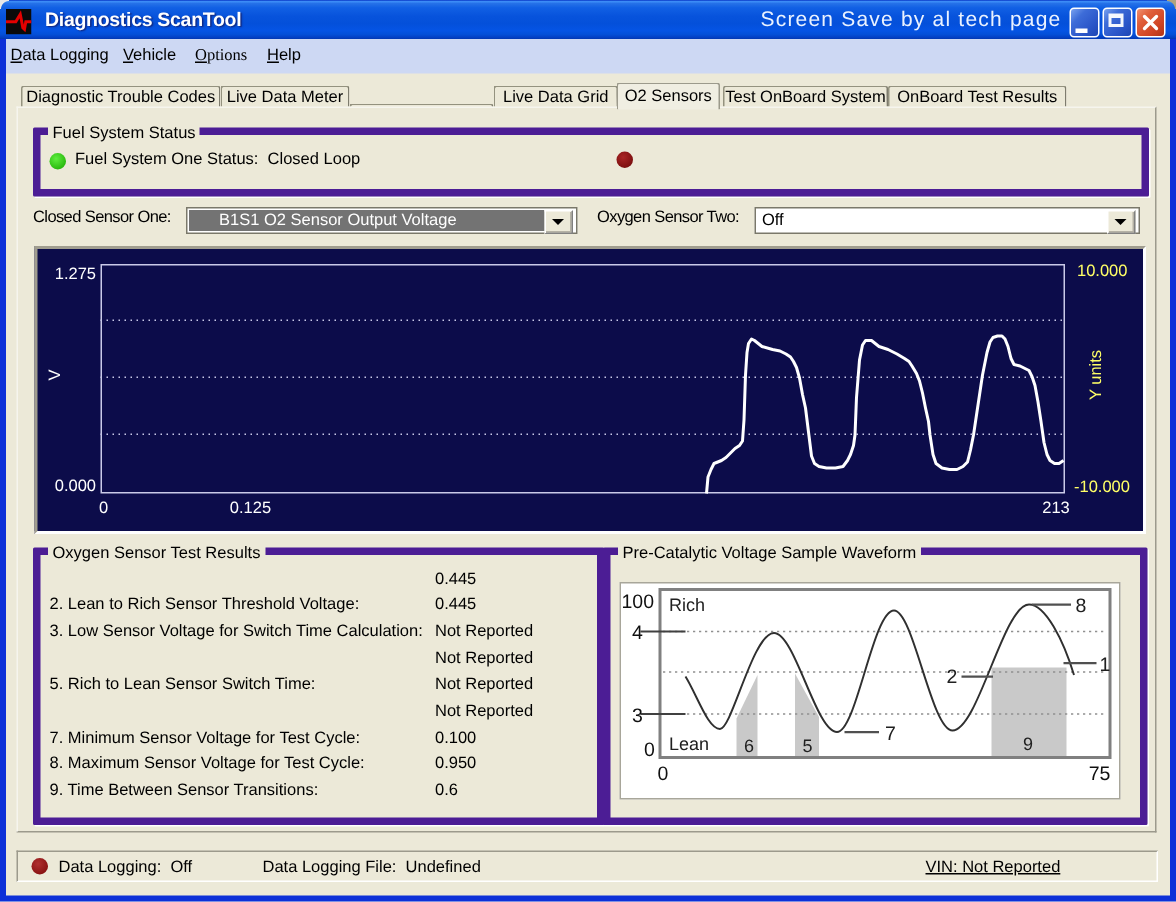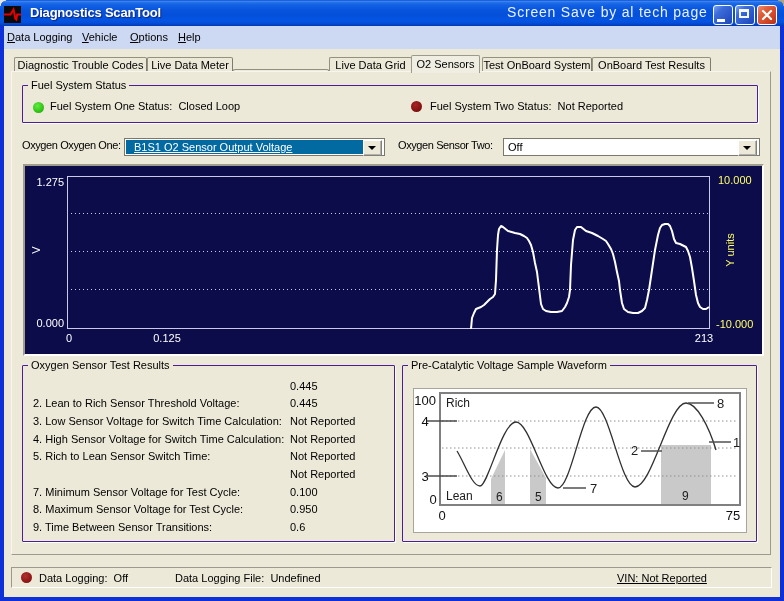--- a/index.html
+++ b/index.html
@@ -9,21 +9,21 @@
   #titlebar{position:absolute;left:0;top:0;width:784px;height:26px;
     background:linear-gradient(to bottom,#0531C4 0%,#3D8FF8 4%,#2571E8 9%,#1160E4 20%,#0753DC 42%,#0450DA 60%,#0554E4 78%,#0450D8 88%,#0340C4 96%,#0238B0 100%);}
   #client{position:absolute;left:4px;top:26px;width:776px;height:571px;background:#ECE9D8;}
   #menubar{position:absolute;left:0;top:0;width:776px;height:23px;background:#CDD8F3;}
   .mitem{position:absolute;top:0;height:23px;line-height:23px;}
   .mitem u{text-decoration:underline;}
   
   .tab{position:absolute;background:#ECE9D8;border:1px solid #94927F;border-right-color:#7E7C6E;border-bottom:none;border-radius:2px 2px 0 0;line-height:14px;text-align:center;}
   #tabpanel{position:absolute;left:7px;top:45px;width:758px;height:482px;background:#ECE9D8;
     border-top:1px solid #F6F5EE;border-left:1px solid #F6F5EE;border-right:1px solid #9C9A8C;border-bottom:1px solid #9C9A8C;}
-  .groupbox{position:absolute;border:1px solid #4c1d95;border-radius:1px;box-shadow:1px 1px 0 #FFFFFF;}
+  .groupbox{position:absolute;border:5px solid #4c1d95;border-radius:1px;box-shadow:1px 1px 0 #FFFFFF;}
   .gblabel{position:absolute;top:-7px;left:5px;background:#ECE9D8;padding:0 3px;line-height:13px;}
   .led{position:absolute;border-radius:50%;width:11px;height:11px;}
   .txt{position:absolute;line-height:13px;white-space:pre;}
   
   .combo{position:absolute;background:#fff;border:1px solid #7A786A;height:16px;}
   .cbtn{position:absolute;right:2px;top:1px;width:17px;height:14px;background:#ECE9D8;
     border:1px solid #FFF;border-right-color:#808080;border-bottom-color:#808080;box-shadow:inset -1px -1px 0 #B5B2A5;}
   .carr{position:absolute;left:4px;top:5px;width:0;height:0;border-left:4px solid transparent;border-right:4px solid transparent;border-top:4px solid #000;}
   
   #chartpanel{position:absolute;left:19px;top:138px;width:737px;height:188px;
@@ -53,44 +53,43 @@
     <div class="abs" style="left:757px;top:5px;width:20px;height:20px;border-radius:3px;border:1px solid #FFF;box-sizing:border-box;background:linear-gradient(135deg,#F09070 0%,#E0603C 30%,#D04424 70%,#B03415 100%);">
       <svg class="abs" style="left:3px;top:3px" width="12" height="12" viewBox="0 0 12 12">
           <path d="M2 2 L10 10 M10 2 L2 10" stroke="#FFF" stroke-width="2.2" stroke-linecap="round"></path>
         </svg>
     </div>
   </div>
   <div id="client">
     <div id="menubar">
       <div class="mitem" style="left:3px;"><u>D</u>ata Logging</div>
       <div class="mitem" style="left:78px;"><u>V</u>ehicle</div>
-      <div class="mitem" style="left:126px;"><u>O</u>ptions</div>
+      <div class="mitem" style="left:126px;font-family:Liberation Serif, serif;"><u>O</u>ptions</div>
       <div class="mitem" style="left:174px;"><u>H</u>elp</div>
     </div>
 
     <div class="tab" style="left:10px;top:31px;width:131px;height:14px;">Diagnostic Trouble Codes</div>
     <div class="tab" style="left:143px;top:31px;width:84px;height:14px;">Live Data Meter</div>
     <div class="tab" style="left:229px;top:31px;width:94px;height:14px;margin-top:12px;">Live Data Graphs</div>
     <div class="tab" style="left:325px;top:31px;width:81px;height:14px;">Live Data Grid</div>
     <div class="tab" style="left:478px;top:31px;width:108px;height:14px;">Test OnBoard System</div>
     <div class="tab" style="left:588px;top:31px;width:117px;height:14px;">OnBoard Test Results</div>
     <div id="tabpanel"></div>
     <div class="tab" style="left:407px;top:29px;width:67px;height:17px;background:#F0EEE2;border-color:#9C9A8C;z-index:5;line-height:16px;text-align:center;">O2 Sensors</div>
 
     <div class="groupbox" style="left:18px;top:59px;width:734px;height:36px;">
       <div class="gblabel">Fuel System Status</div>
     </div>
     <div class="led" style="left:29px;top:76px;background:radial-gradient(circle at 40% 35%,#5FEE3F,#2BBB10 70%,#1E9908);"></div>
     <div class="txt" style="left:46px;top:74px;">Fuel System One Status:&nbsp;&nbsp;Closed Loop</div>
     <div class="led" style="left:407px;top:75px;background:radial-gradient(circle at 40% 35%,#A92525,#7E1010 70%,#670909);"></div>
-    <div class="txt" style="left:426px;top:74px;">Fuel System Two Status:&nbsp;&nbsp;Not Reported</div>
 
-    <div class="txt" style="left:18px;top:113px;letter-spacing:-0.4px;">Oxygen Oxygen One:</div>
+    <div class="txt" style="left:18px;top:113px;letter-spacing:-0.4px;">Closed Sensor One:</div>
     <div class="combo" style="left:120px;top:112px;width:259px;">
-      <div class="abs" style="left:1px;top:1px;right:20px;bottom:1px;background:#0369a1;color:#FFF;line-height:14px;padding-left:8px;white-space:pre;text-decoration:underline;">B1S1 O2 Sensor Output Voltage</div>
+      <div class="abs" style="left:1px;top:1px;right:20px;bottom:1px;background:#737373;color:#FFF;line-height:14px;padding-left:20px;white-space:pre;">B1S1 O2 Sensor Output Voltage</div>
       <div class="cbtn">
           <div class="carr"></div>
         </div>
     </div>
     <div class="txt" style="left:394px;top:113px;letter-spacing:-0.4px;">Oxygen Sensor Two:</div>
     <div class="combo" style="left:499px;top:112px;width:255px;">
       <div class="abs" style="left:4px;top:1px;line-height:14px;">Off</div>
       <div class="cbtn">
           <div class="carr"></div>
         </div>
@@ -115,21 +114,20 @@
     </div>
 
     <div class="groupbox" style="left:18px;top:339px;width:371px;height:175px;">
       <div class="gblabel">Oxygen Sensor Test Results</div>
     </div>
       <div class="txt" style="left:286px;top:354px;">0.445</div>
     <div class="txt" style="left:29px;top:371px;">2. Lean to Rich Sensor Threshold Voltage:</div>
       <div class="txt" style="left:286px;top:371px;">0.445</div>
     <div class="txt" style="left:29px;top:389px;">3. Low Sensor Voltage for Switch Time Calculation:</div>
       <div class="txt" style="left:286px;top:389px;">Not Reported</div>
-    <div class="txt" style="left:29px;top:407px;">4. High Sensor Voltage for Switch Time Calculation:</div>
       <div class="txt" style="left:286px;top:407px;">Not Reported</div>
     <div class="txt" style="left:29px;top:424px;">5. Rich to Lean Sensor Switch Time:</div>
       <div class="txt" style="left:286px;top:424px;">Not Reported</div>
       <div class="txt" style="left:286px;top:442px;">Not Reported</div>
     <div class="txt" style="left:29px;top:460px;">7. Minimum Sensor Voltage for Test Cycle:</div>
       <div class="txt" style="left:286px;top:460px;">0.100</div>
     <div class="txt" style="left:29px;top:477px;">8. Maximum Sensor Voltage for Test Cycle:</div>
       <div class="txt" style="left:286px;top:477px;">0.950</div>
     <div class="txt" style="left:29px;top:495px;">9. Time Between Sensor Transitions:</div>
       <div class="txt" style="left:286px;top:495px;">0.6</div>

